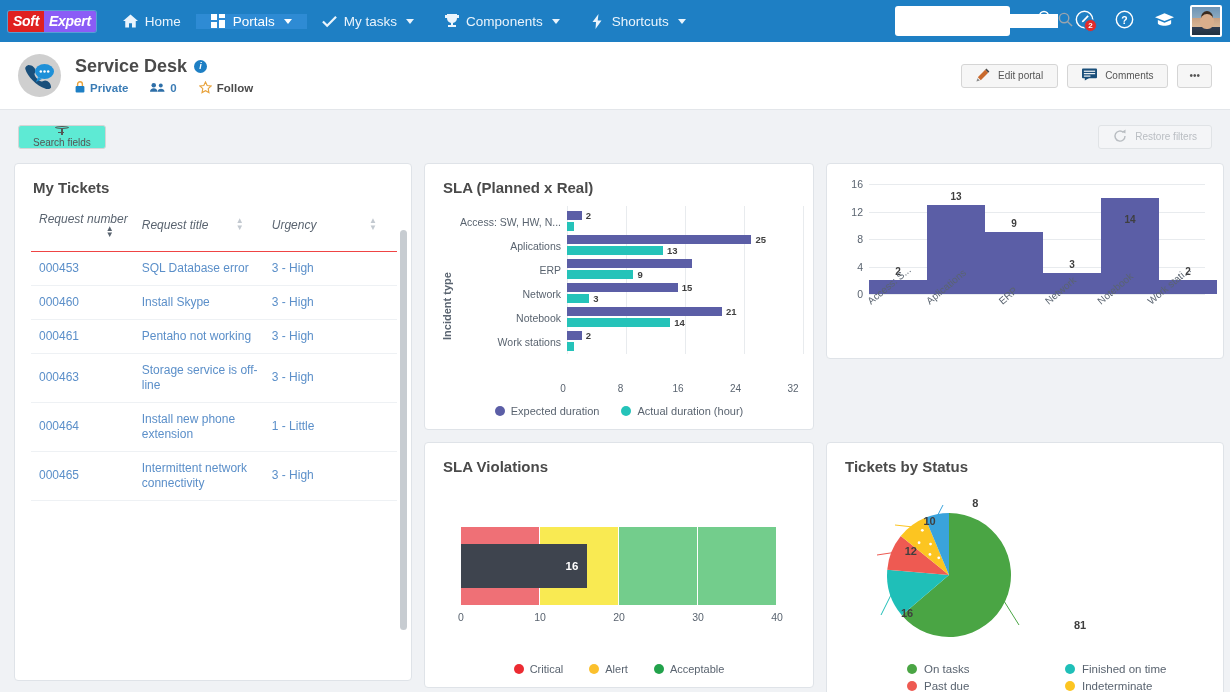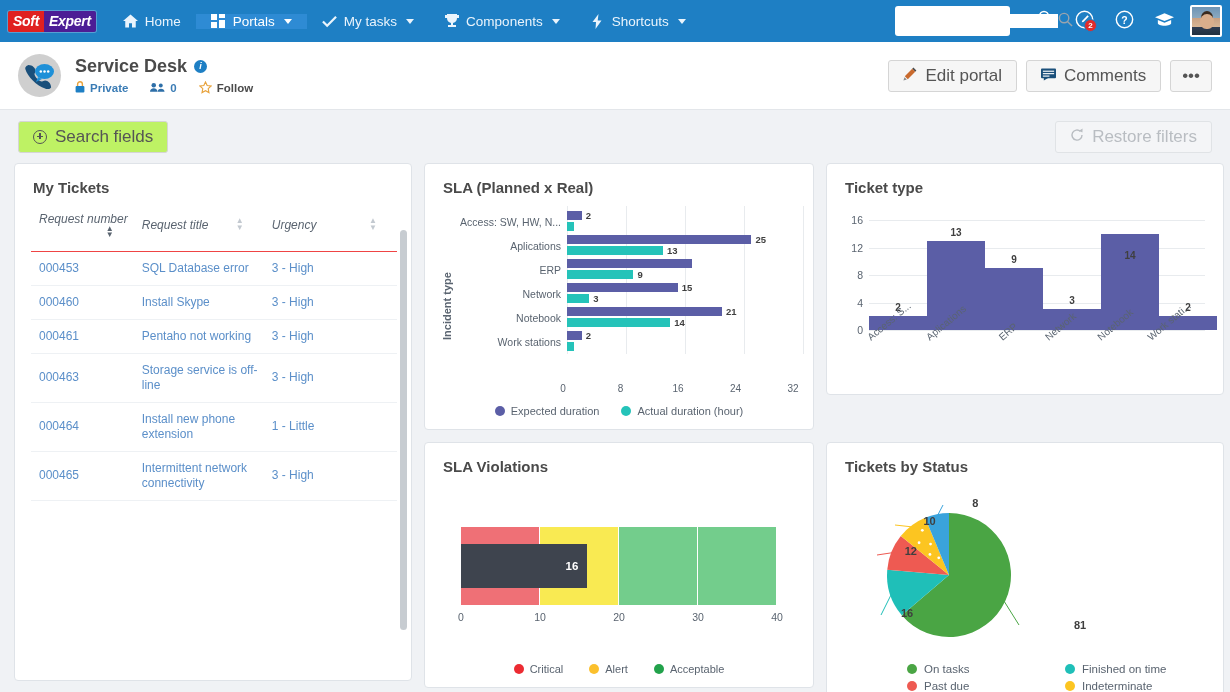--- a/index.html
+++ b/index.html
@@ -19,21 +19,21 @@
   }
   .logo-wrap { display:flex; align-items:center; padding:0 12px 0 8px; }
   .logo { display:flex; height:21px; border-radius:2px; overflow:hidden;
           box-shadow:0 0 0 1px rgba(255,255,255,.25); }
   .logo .l1, .logo .l2 {
     display:flex; align-items:center; padding:0 5px;
     font-style:italic; font-weight:bold; font-size:14px; color:#fff;
     letter-spacing:-.3px;
   }
   .logo .l1 { background:#e02020; }
-  .logo .l2 { background:#4c1d95; }
+  .logo .l2 { background:#8b5cf6; }
 
   .nav-item {
     display:flex; align-items:center; gap:7px;
     padding:0 15px; color:#eaf4fc; font-size:13.5px;
     cursor:pointer; white-space:nowrap;
   }
   .nav-item.active { background:#2e8bd4; color:#fff; }
   .nav-item .caret {
     width:0;height:0;border-left:4px solid transparent;border-right:4px solid transparent;
     border-top:5px solid currentColor; margin-left:2px;
@@ -89,31 +89,31 @@
     font-size:9px;font-weight:bold;font-style:italic;
     display:flex;align-items:center;justify-content:center; cursor:pointer;
   }
   .pd-meta { display:flex; align-items:center; gap:22px; font-size:11.5px; font-weight:bold; }
   .pd-meta .mi { display:flex; align-items:center; gap:5px; color:#3b7cb5; cursor:pointer; }
   .pd-meta .mi.follow { color:#4a4a4a; }
 
   .hdr-actions { margin-left:auto; display:flex; gap:9px; }
   .btn {
     background:#f6f6f6; border:1px solid #d5d5d5; border-radius:3px;
-    height:32px; padding:0 14px; font-size:17px; color:#555;
+    height:24px; padding:0 14px; font-size:10px; color:#555;
     display:flex;align-items:center;gap:8px; cursor:pointer; font-family:inherit;
   }
   .btn.icon-only { padding:0 11px; }
 
   
   #filterbar {
     height:53px; display:flex; align-items:center; padding:0 18px;
     background:#f0f2f5;
   }
-  .btn.search-fields { background:#bef264; }
+  .btn.search-fields { background:#5eead4;flex-direction:column; }
   .btn.disabled { color:#b9bdc2; border-color:#e0e3e6; background:#f4f5f7; cursor:default; }
   .plus-circ {
     width:14px;height:14px;border-radius:50%;border:1.5px solid #555;
     position:relative; display:inline-block;
   }
   .plus-circ::before,.plus-circ::after{
     content:"";position:absolute;background:#555;
   }
   .plus-circ::before{left:2.5px;top:5.3px;width:6px;height:1.5px;}
   .plus-circ::after{top:2.5px;left:5.3px;height:6px;width:1.5px;}
@@ -575,21 +575,20 @@
           </div>
           <div class="li">
             <span class="dot" style="background:#25c3b9"></span>
             <span>Actual duration (hour)</span>
           </div>
         </div>
     </div>
   </div>
 
   <div class="card">
-    <div class="card-title">Ticket type</div>
     <div class="chart-body">
       <div class="tt-chart" id="tt-chart">
           <div class="tt-ylab" style="top: 0%;">16</div>
           <div class="tt-grid" style="top: 0%;"></div>
           <div class="tt-ylab" style="top: 25%;">12</div>
           <div class="tt-grid" style="top: 25%;"></div>
           <div class="tt-ylab" style="top: 50%;">8</div>
           <div class="tt-grid" style="top: 50%;"></div>
           <div class="tt-ylab" style="top: 75%;">4</div>
           <div class="tt-grid" style="top: 75%;"></div>

